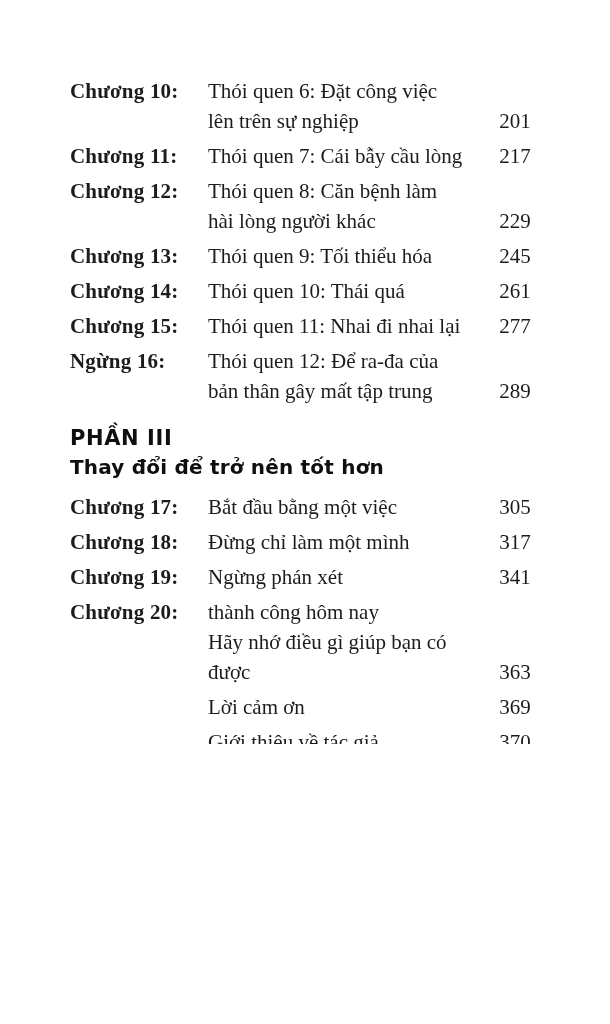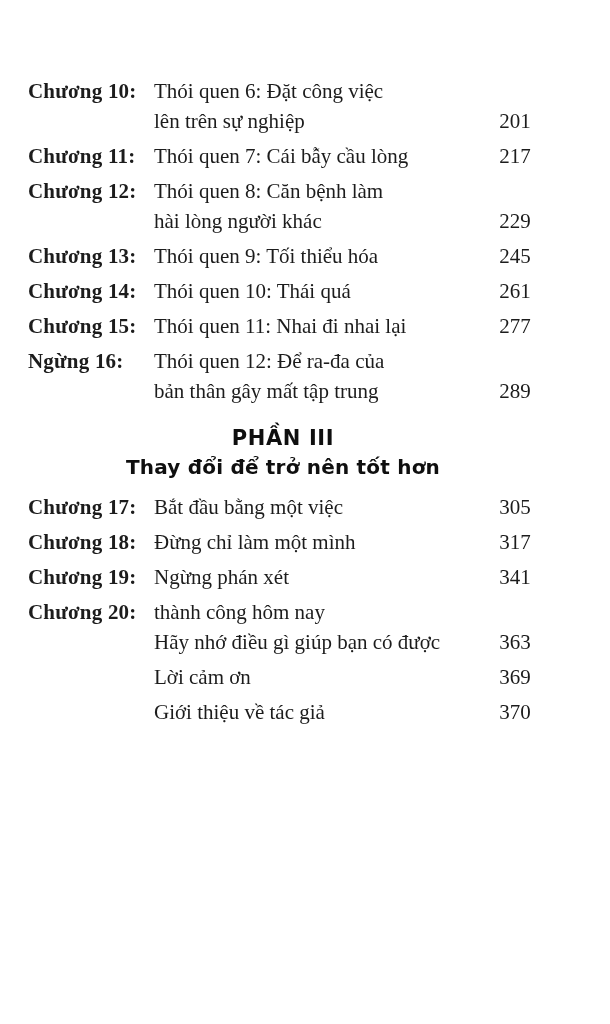--- a/index.html
+++ b/index.html
@@ -6,21 +6,21 @@
     margin: 0;
     padding: 0;
     background: #ffffff;
   }
   .page {
     position: relative;
     width: 610px;
     height: 744px;
     background: #ffffff;
     box-sizing: border-box;
-    padding: 76px 72px 0 28px;
+    padding: 76px 72px 0 70px;
     font-family: "Liberation Serif", "DejaVu Serif", serif;
     font-size: 21px;
     color: #1c1c1c;
     overflow: hidden;
   }
   .toc {
     width: 100%;
   }
   .entry {
     display: grid;
@@ -32,28 +32,28 @@
     font-weight: bold;
     align-self: start;
     white-space: nowrap;
     letter-spacing: 0.2px;
   }
   .entry-title {
     align-self: start;
   }
   .title-line {
     line-height: 30px;
+    margin-left: 12px;
   }
   .entry-page {
     align-self: end;
     text-align: center;
     line-height: 30px;
   }
   .section-heading {
-    text-align: center;
     font-family: "DejaVu Sans", "Liberation Sans", sans-serif;
     font-weight: bold;
     color: #0f0f0f;
     margin: 18px 0 10px 0;
     line-height: 29px;
   }
   .part-title {
     font-size: 21px;
     letter-spacing: 0.6px;
   }

